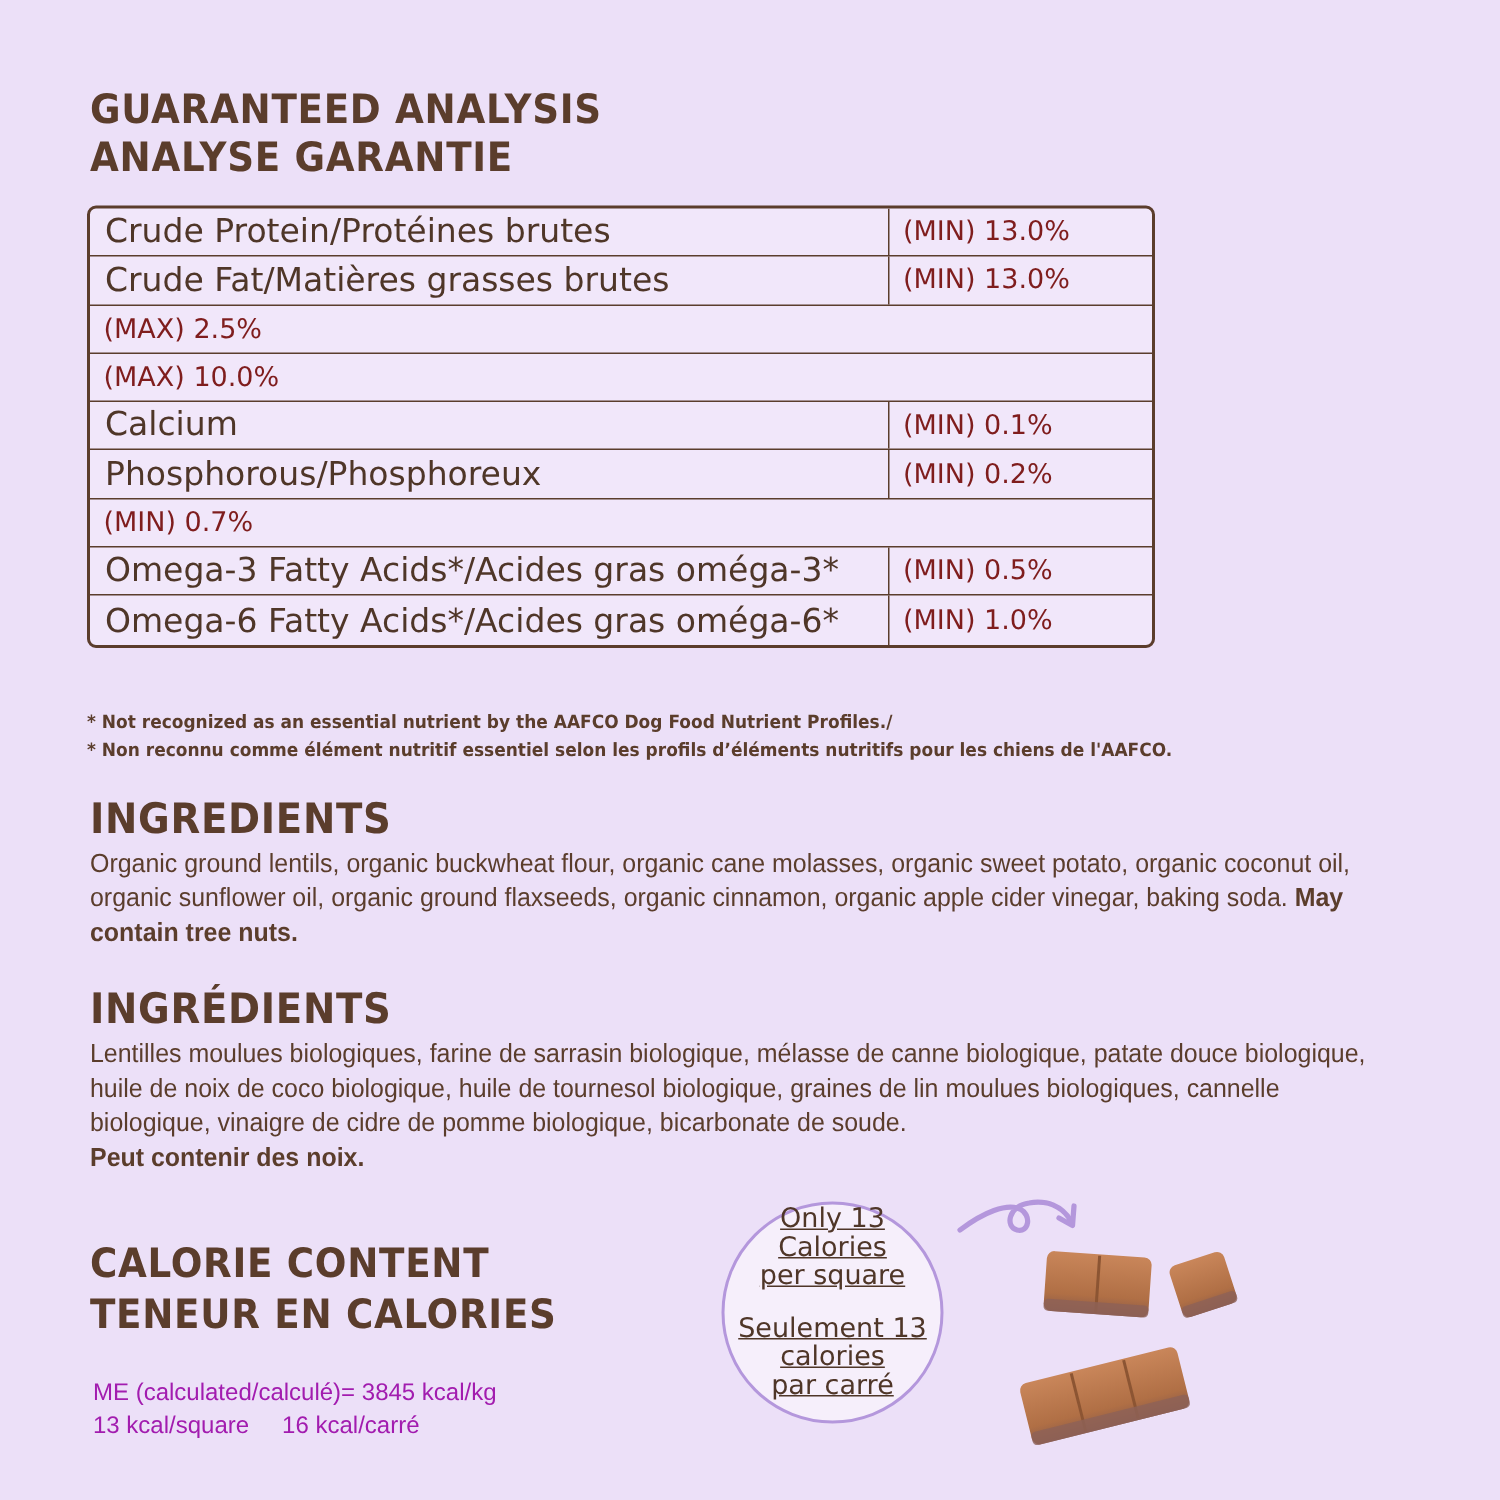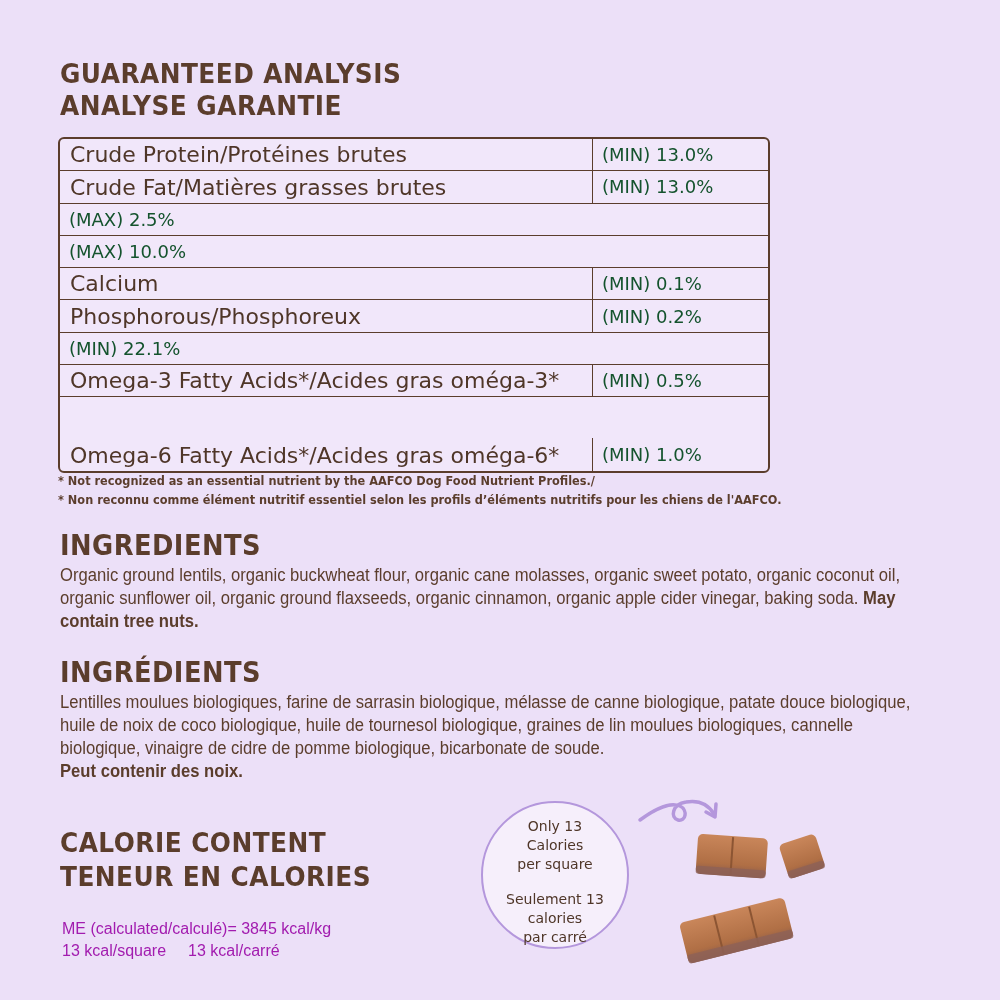--- a/index.html
+++ b/index.html
@@ -39,42 +39,42 @@
       border-spacing: 0;
       background: #f1e7fa;
       overflow: hidden;
     }
     .row {
       display: flex;
       height: 32.3px;
       border-bottom: 1.5px solid #5b3d2c;
       box-sizing: border-box;
     }
-    .row:last-child { border-bottom: none; margin-top: 41px; }
+    .row:last-child { border-bottom: none; }
     .cell-name {
       width: 533px;
       box-sizing: border-box;
       border-right: 1.5px solid #5b3d2c;
       padding-left: 10px;
       font-family: "DejaVu Sans", sans-serif;
       font-size: 22px;
       display: flex;
       align-items: flex-end;
       padding-bottom: 3px;
       color: #4f3628;
       white-space: nowrap;
     }
     .cell-val {
       flex: 1;
       padding-left: 9px;
       font-family: "DejaVu Sans", sans-serif;
       font-size: 18px;
       display: flex;
       align-items: center;
-      color: #14532d;
+      color: #7f1d1d;
       white-space: nowrap;
     }
     .footnotes {
       position: absolute;
       left: 58px;
       top: 472px;
       font-family: "DejaVu Sans", sans-serif;
       font-weight: bold;
       font-size: 12.2px;
       line-height: 19px;
@@ -117,27 +117,28 @@
       left: 481px;
       top: 801px;
       width: 148px;
       height: 148px;
       border-radius: 50%;
       border: 2px solid #b497dc;
       background: #f6effb;
       display: flex;
       flex-direction: column;
       align-items: center;
-      justify-content: flex-end;
+      justify-content: flex-start;
       text-align: center;
       font-family: "DejaVu Sans", sans-serif;
-      font-size: 14px;
+      font-size: 18px;
       line-height: 19px;
       color: #4f3628;
       box-sizing: border-box;
+      text-decoration: underline;
     }
     .badge span { display: block; }
     .arrow {
       position: absolute;
       left: 636px;
       top: 790px;
     }
     .treats {
       position: absolute;
       left: 675px;
@@ -169,21 +170,21 @@
   </div>
   <div class="row">
     <div class="cell-name">Calcium</div>
     <div class="cell-val">(MIN) 0.1%</div>
   </div>
   <div class="row">
     <div class="cell-name">Phosphorous/Phosphoreux</div>
     <div class="cell-val">(MIN) 0.2%</div>
   </div>
   <div class="row">
-    <div class="cell-val">(MIN) 22.1%</div>
+    <div class="cell-val">(MIN) 0.7%</div>
   </div>
   <div class="row">
     <div class="cell-name">Omega-3 Fatty Acids*/Acides gras oméga-3*</div>
     <div class="cell-val">(MIN) 0.5%</div>
   </div>
   <div class="row">
     <div class="cell-name">Omega-6 Fatty Acids*/Acides gras oméga-6*</div>
     <div class="cell-val">(MIN) 1.0%</div>
   </div>
 </div>
@@ -206,21 +207,21 @@
 </p>
 
 <h2 class="heading h-cal">
   <span>CALORIE CONTENT</span><br>
   <span>TENEUR EN CALORIES</span>
 </h2>
 
 <div class="cal-lines">
   <div>ME (calculated/calculé)= 3845 kcal/kg</div>
   <div>
-    <span>13 kcal/square</span><span class="gap"></span><span>13 kcal/carré</span>
+    <span>13 kcal/square</span><span class="gap"></span><span>16 kcal/carré</span>
   </div>
 </div>
 
 <div class="badge">
   <span>Only 13</span>
   <span>Calories</span>
   <span style="margin-bottom:16px;">per square</span>
   <span>Seulement 13</span>
   <span>calories</span>
   <span>par carré</span>

